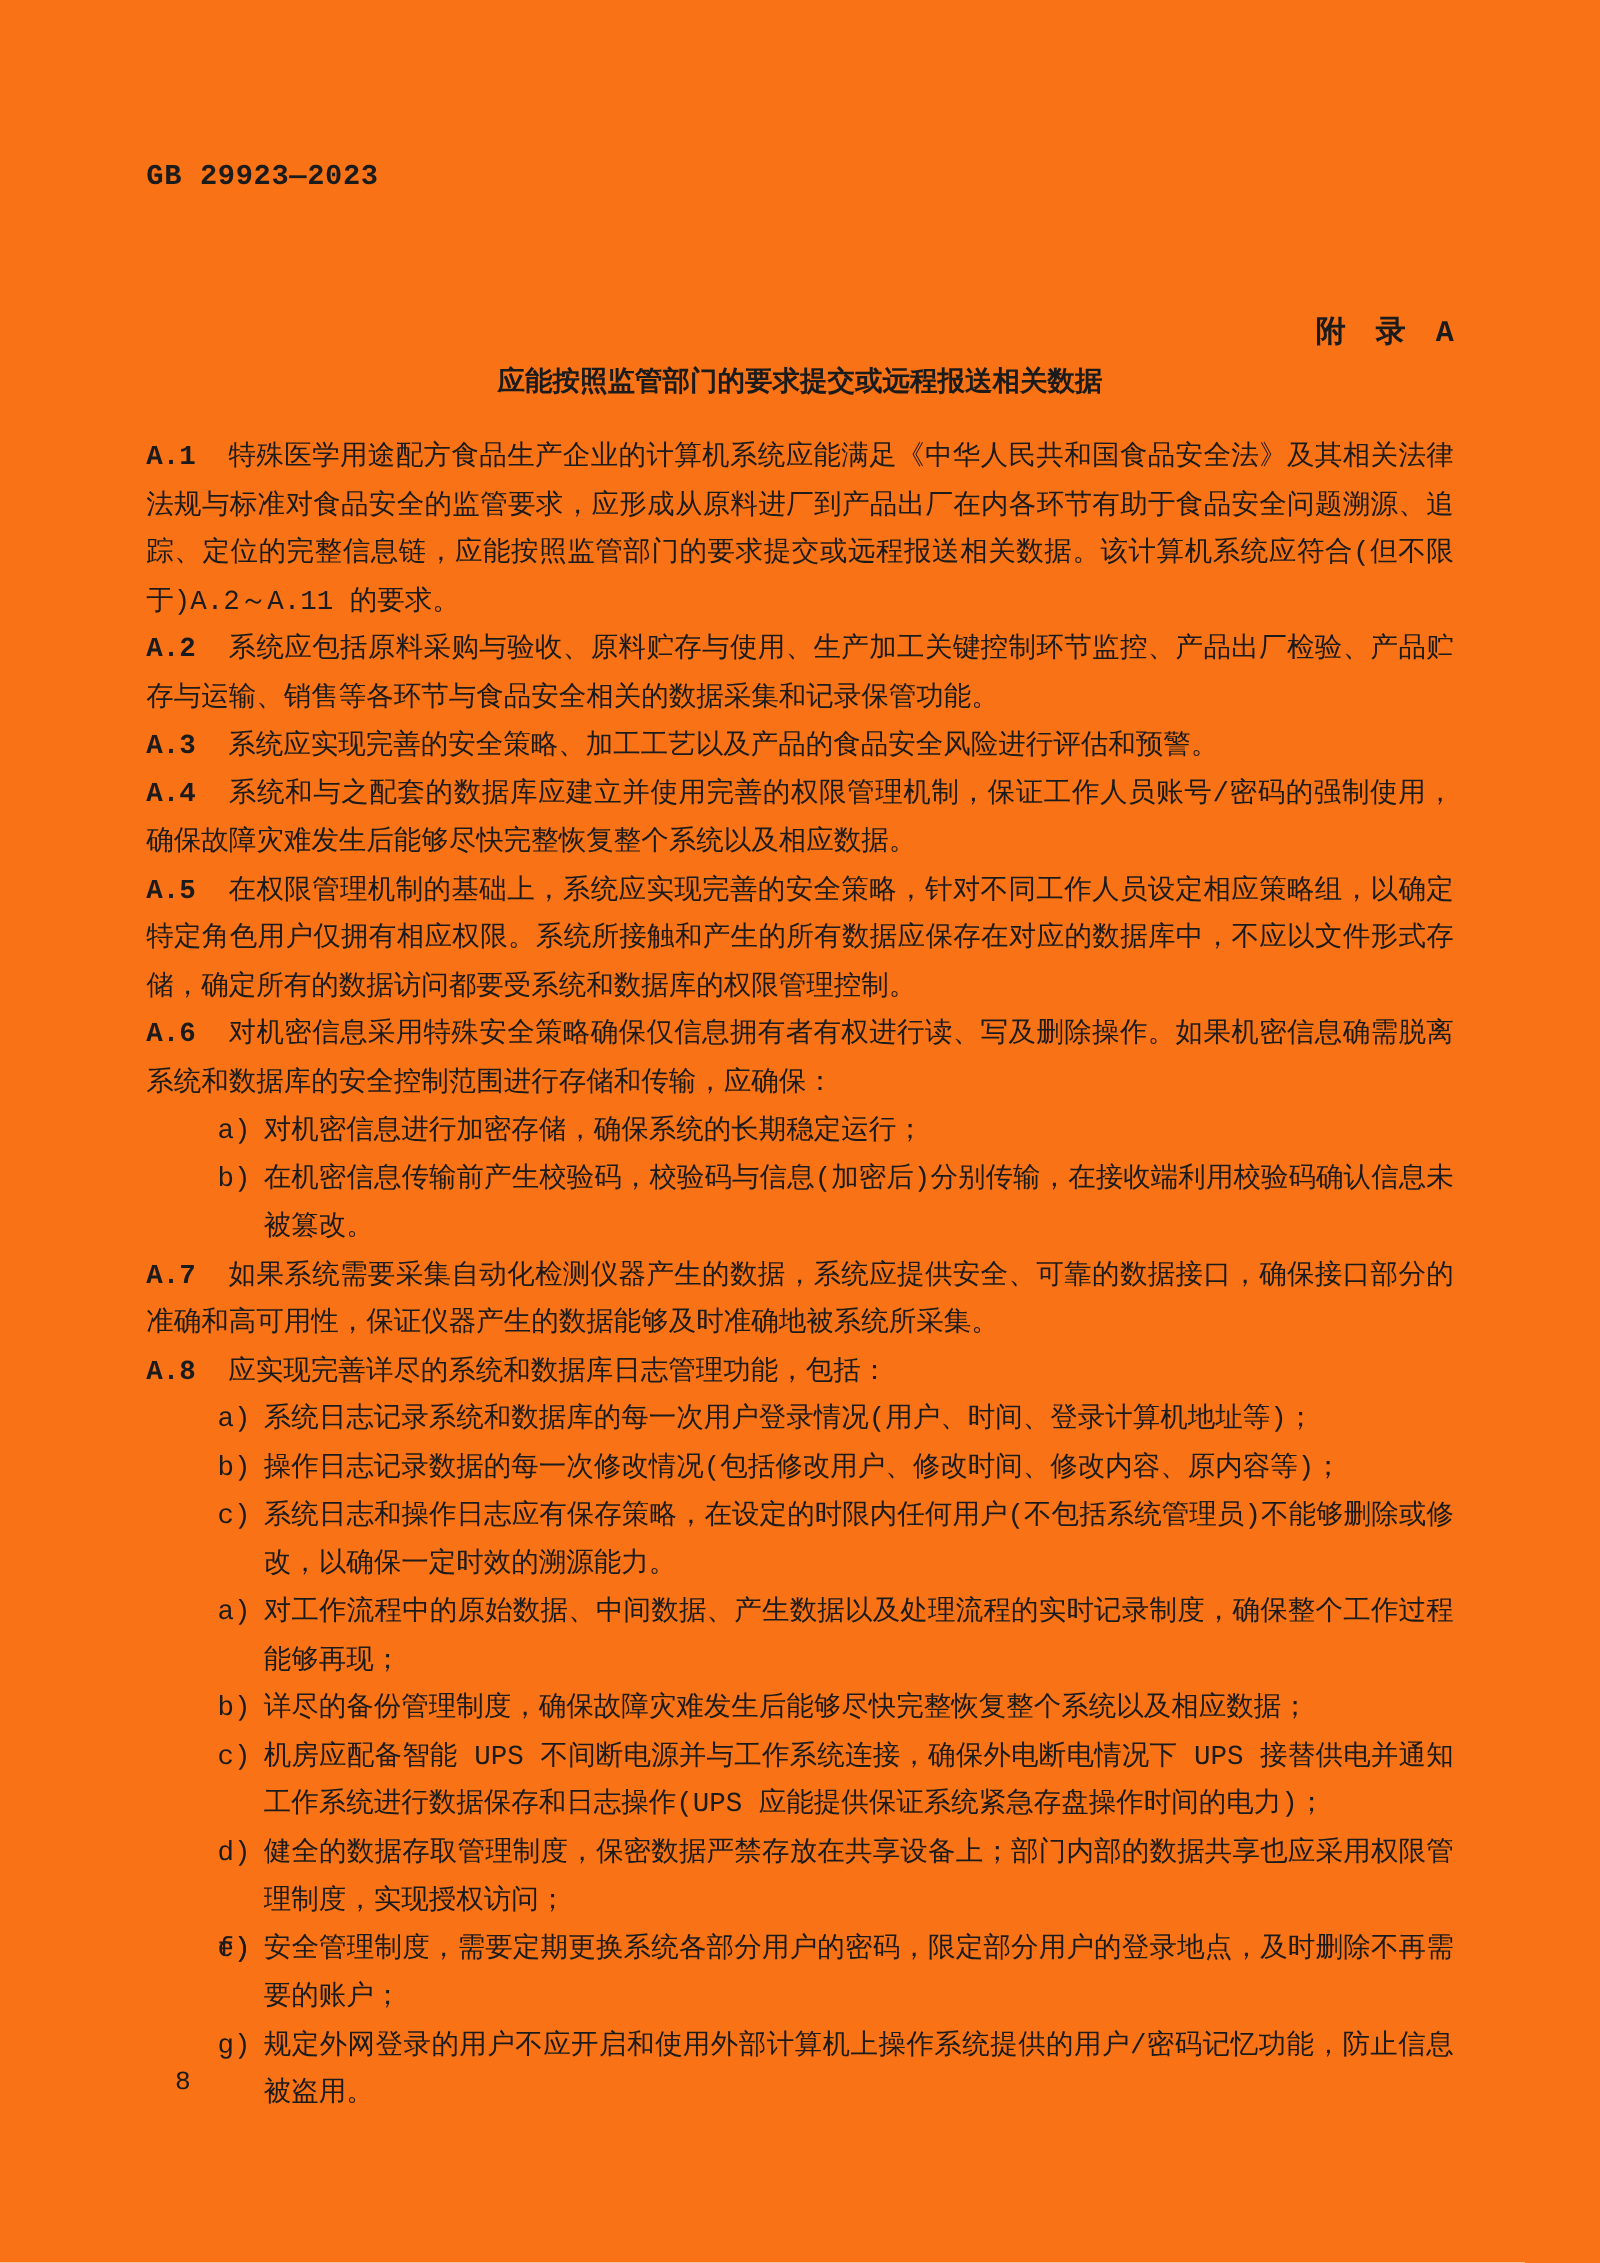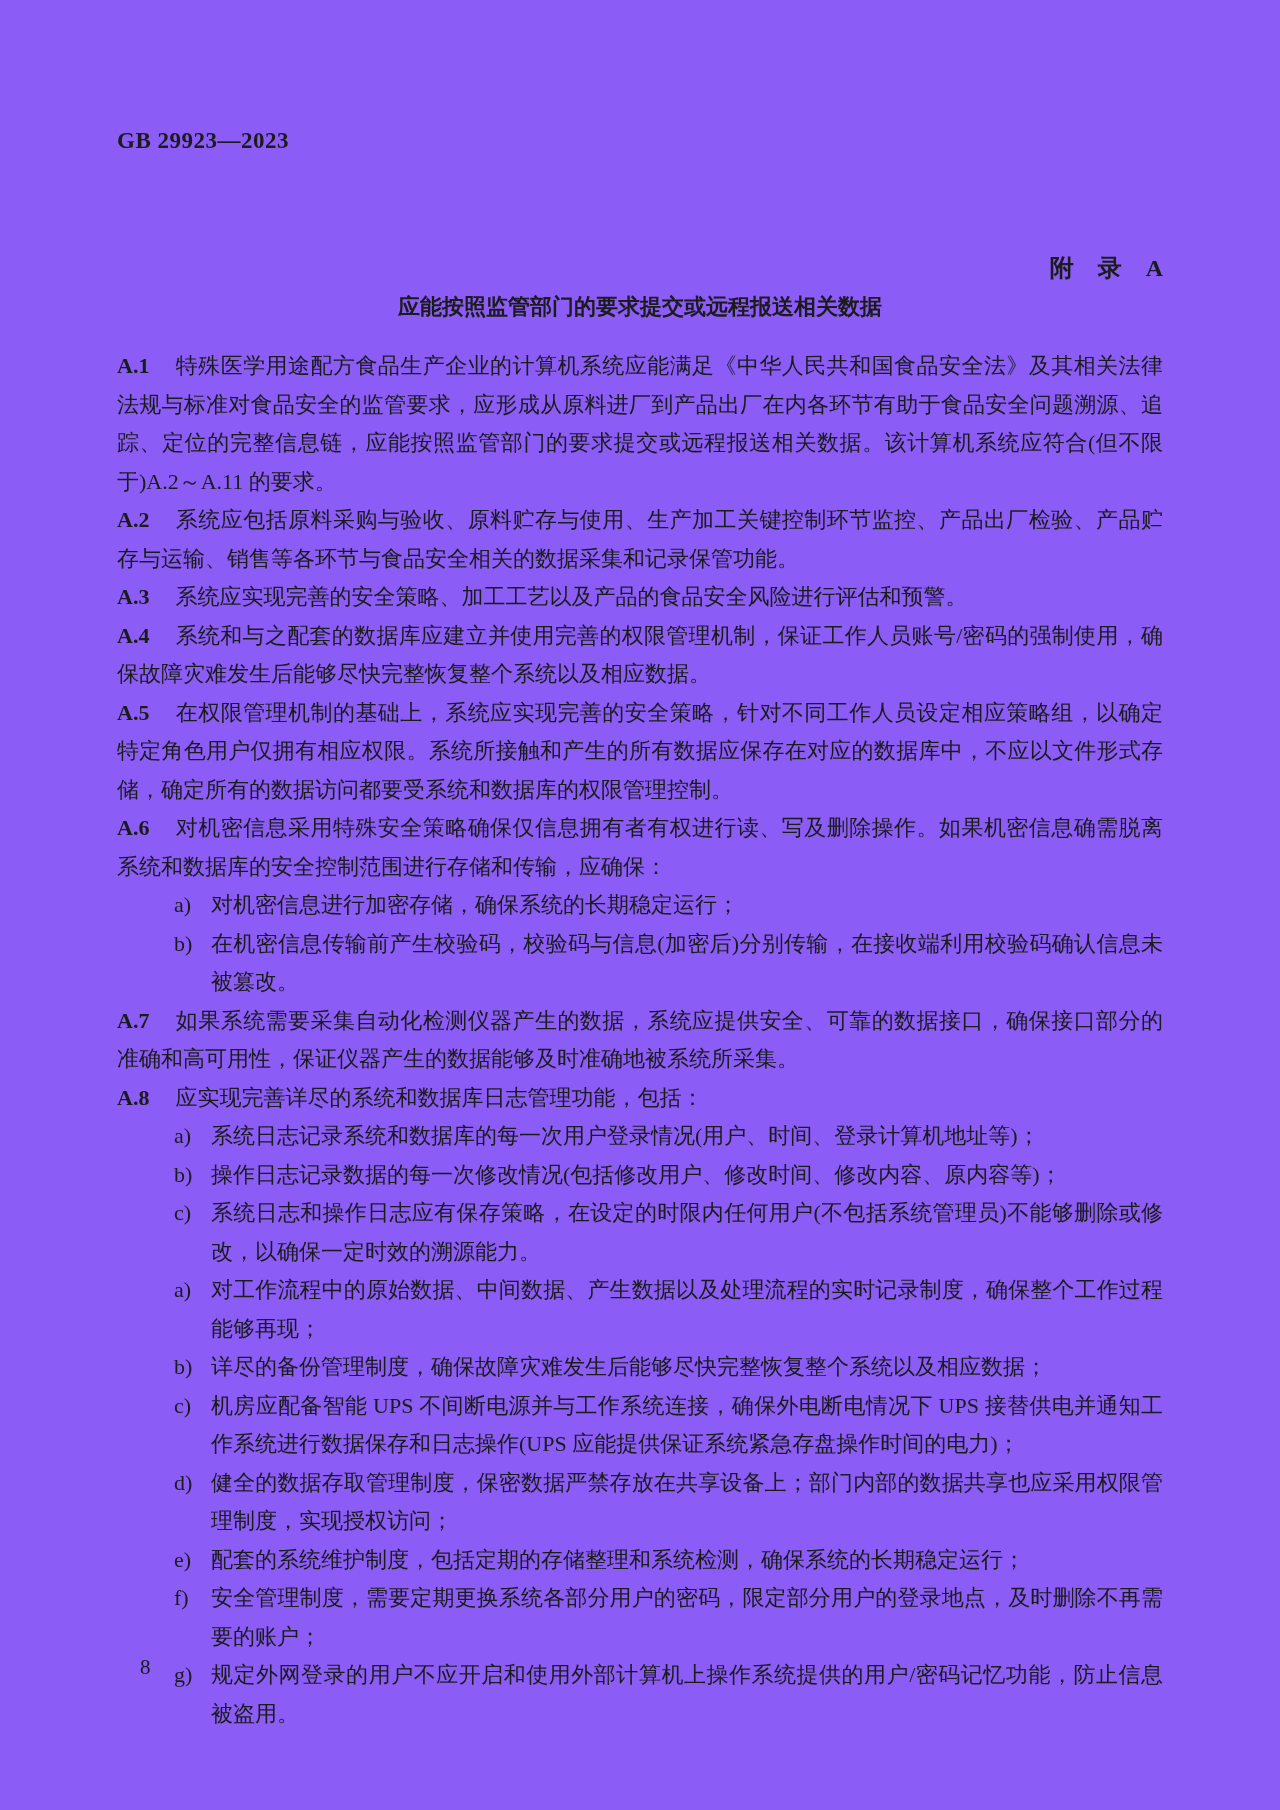--- a/index.html
+++ b/index.html
@@ -5,21 +5,21 @@
   * { margin: 0; padding: 0; box-sizing: border-box; }
   html, body { background: #ffffff; }
   body {
     width: 1280px;
     height: 1810px;
     position: relative;
     font-family: "Liberation Serif", "DejaVu Serif", serif;
     color: #1b1b1b;
     overflow: hidden;
   }
-  .sheet { position: absolute; inset: 0; background: #8b5cf6; }
+  .sheet { position: absolute; inset: 0; background: #f97316; font-family: Liberation Mono, monospace; }
 
   .running-header {
     position: absolute;
     top: 128px;
     left: 117px;
     font-size: 23px;
     font-weight: bold;
     letter-spacing: 0.5px;
   }
 
@@ -107,21 +107,21 @@
 
     <p class="clause"><span class="clause-no">A.8</span><span>应实现完善详尽的系统和数据库日志管理功能，包括：</span></p>
     <div class="subitem"><span class="marker">a)</span><span>系统日志记录系统和数据库的每一次用户登录情况(用户、时间、登录计算机地址等)；</span></div>
     <div class="subitem"><span class="marker">b)</span><span>操作日志记录数据的每一次修改情况(包括修改用户、修改时间、修改内容、原内容等)；</span></div>
     <div class="subitem"><span class="marker">c)</span><span>系统日志和操作日志应有保存策略，在设定的时限内任何用户(不包括系统管理员)不能够删除或修改，以确保一定时效的溯源能力。</span></div>
 
     <div class="subitem"><span class="marker">a)</span><span>对工作流程中的原始数据、中间数据、产生数据以及处理流程的实时记录制度，确保整个工作过程能够再现；</span></div>
     <div class="subitem"><span class="marker">b)</span><span>详尽的备份管理制度，确保故障灾难发生后能够尽快完整恢复整个系统以及相应数据；</span></div>
     <div class="subitem"><span class="marker">c)</span><span>机房应配备智能 UPS 不间断电源并与工作系统连接，确保外电断电情况下 UPS 接替供电并通知工作系统进行数据保存和日志操作(UPS 应能提供保证系统紧急存盘操作时间的电力)；</span></div>
     <div class="subitem"><span class="marker">d)</span><span>健全的数据存取管理制度，保密数据严禁存放在共享设备上；部门内部的数据共享也应采用权限管理制度，实现授权访问；</span></div>
-    <div class="subitem"><span class="marker">e)</span><span>配套的系统维护制度，包括定期的存储整理和系统检测，确保系统的长期稳定运行；</span></div>
+    <div class="subitem"><span class="marker">e)</span></div>
     <div class="subitem"><span class="marker">f)</span><span>安全管理制度，需要定期更换系统各部分用户的密码，限定部分用户的登录地点，及时删除不再需要的账户；</span></div>
     <div class="subitem"><span class="marker">g)</span><span>规定外网登录的用户不应开启和使用外部计算机上操作系统提供的用户/密码记忆功能，防止信息被盗用。</span></div>
 
   </div>
 
   <div class="page-number">8</div>
 
 </div>
 
 </body></html>

